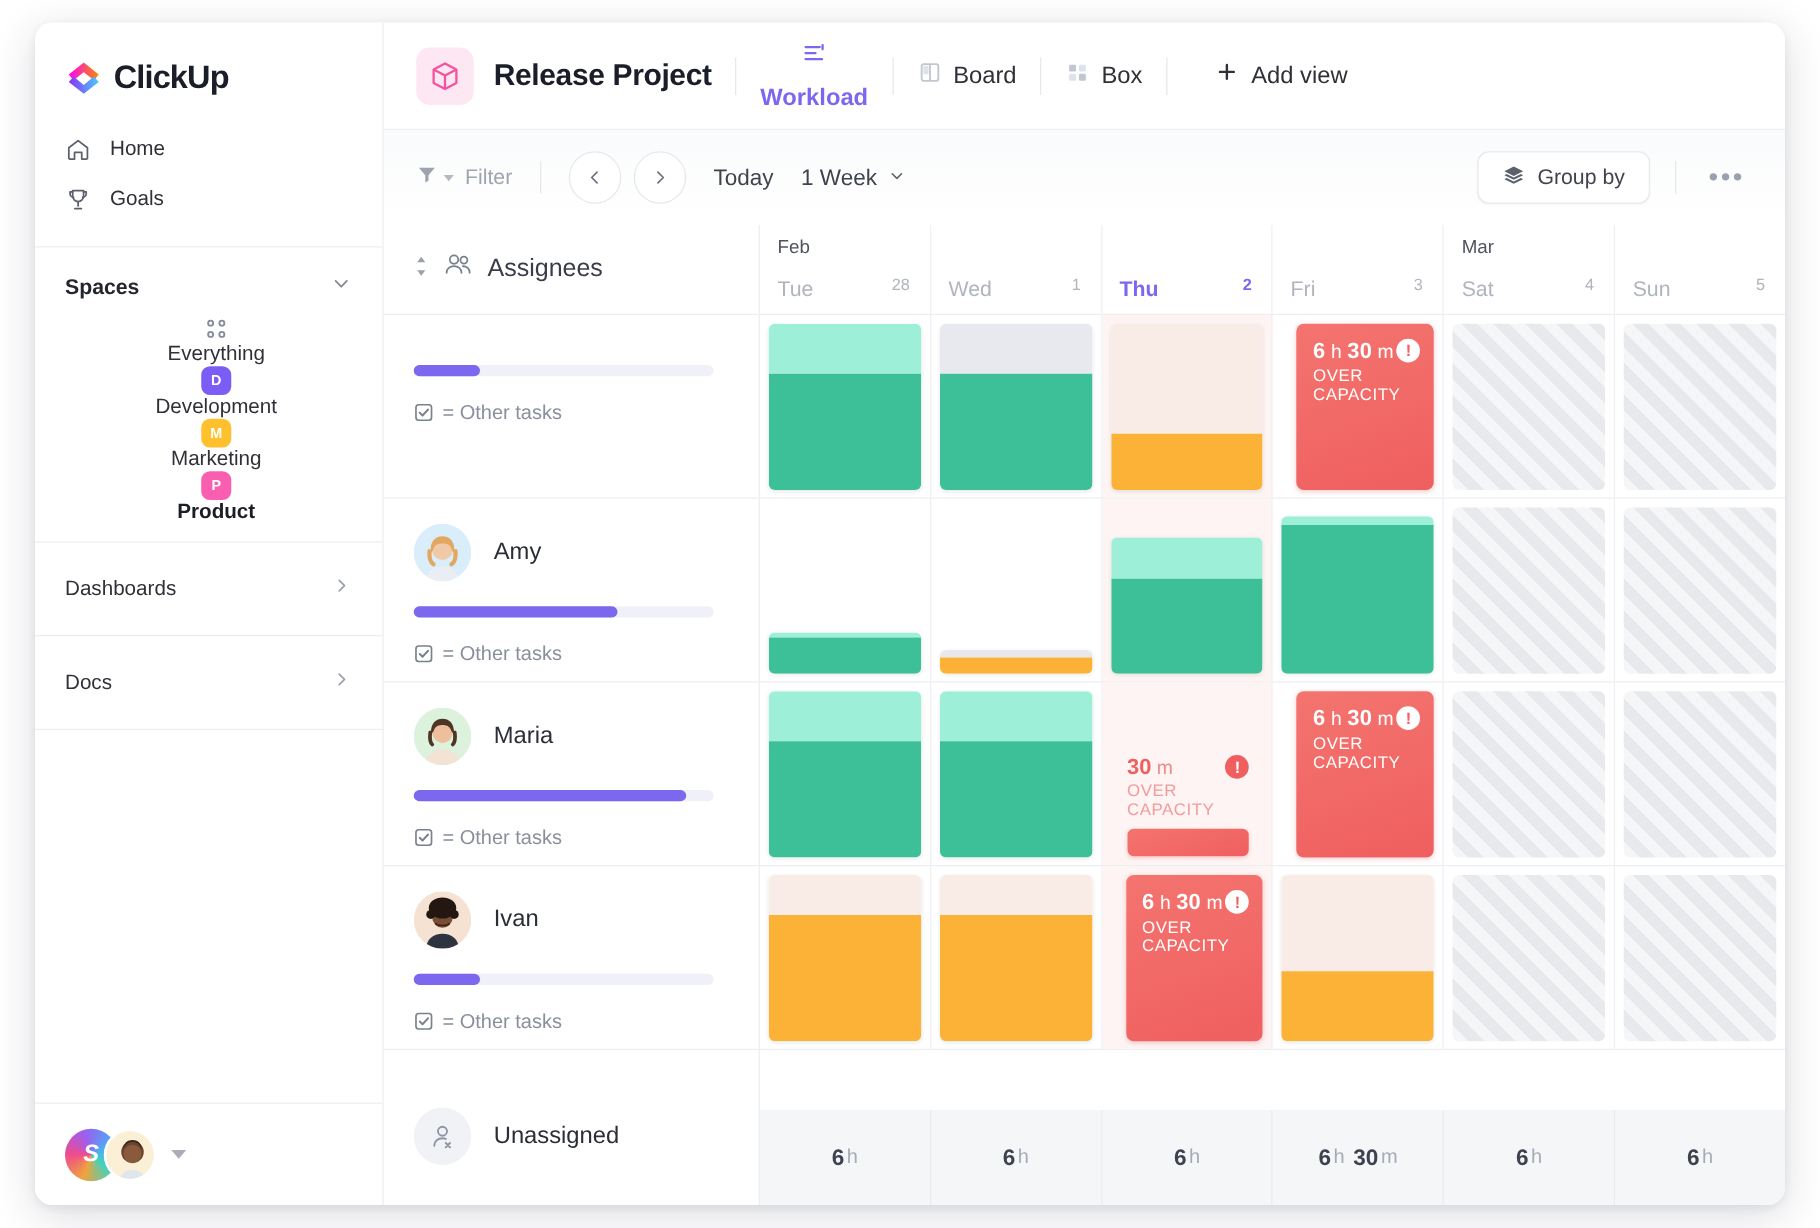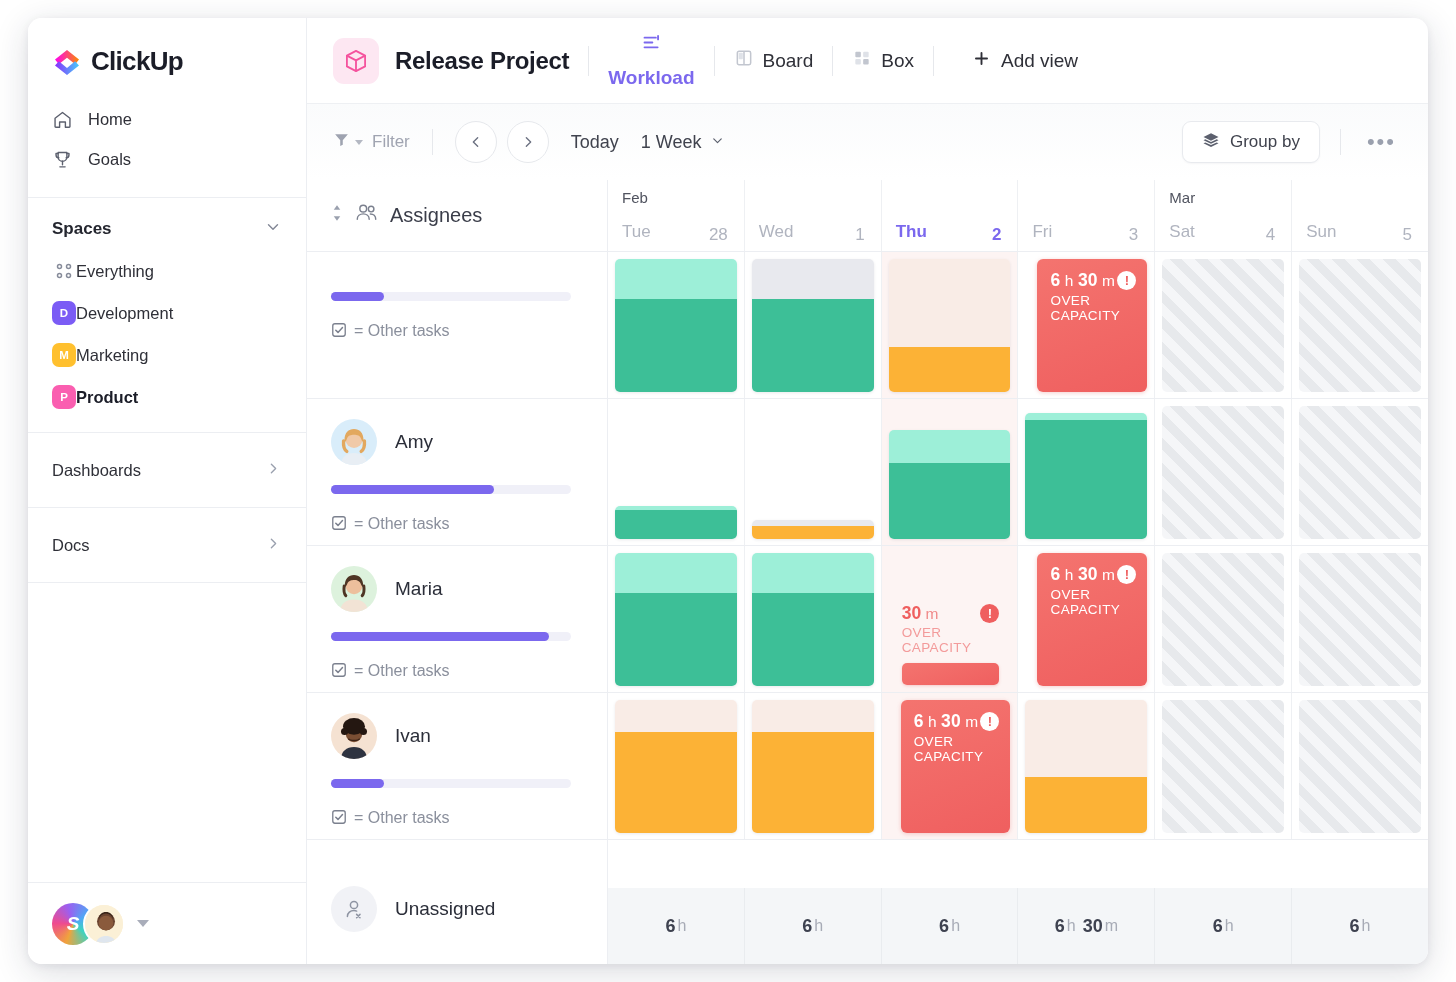--- a/index.html
+++ b/index.html
@@ -46,21 +46,21 @@
   .spaces-head {
     display:flex; align-items:center; justify-content:space-between;
     padding: 20px 24px 4px 24px;
   }
   .spaces-title { font-size: 17px; font-weight: bold; color: #24262f; }
 
   .space-list { padding: 6px 12px 0 12px; }
   .space-item {
     display:flex; align-items:center; 
     height: 42px; padding-left: 12px; border-radius: 7px;
-    font-size: 16.5px; color: #2f3038; cursor:pointer;
+    font-size: 16.5px; color: #2f3038; cursor:pointer;flex-direction:column;
   }
   .space-item.active { font-weight: bold; color: #1b1d28; }
   .space-chip {
     width: 24px; height: 24px; border-radius: 7px;
     display:flex; align-items:center; justify-content:center;
     color:#fff; font-size:11.5px; font-weight:bold;
   }
   .everything-icon { width:24px; height:24px; display:flex; align-items:center; justify-content:center; }
 
   .side-sep { height:1px; background:#eceef2; margin: 14px 0; }
@@ -141,21 +141,21 @@
     height:72px; display:flex; align-items:center; gap:11px;
     padding-left:24px; border-bottom:1px solid #eceef2;
     font-size:20px; color:#3a3d49; flex-shrink:0;
   }
 
   .datehead { height:72px; border-bottom:1px solid #eceef2; display:flex; flex-shrink:0; }
   .dcell { flex:1; position:relative; border-right:1px solid #eef0f3; padding-left:14px; }
   .dcell:last-child { border-right:none; }
   .dcell .mon { position:absolute; top:9px; left:14px; font-size:15px; color:#50535f; }
   .dcell .dow { position:absolute; bottom:9px; left:14px; font-size:17px; color:#b0b4bf; }
-  .dcell .num { position:absolute; bottom:6px; right:16px; font-size:17px; color:#b0b4bf; }
+  .dcell .num { position:absolute; bottom:16px; right:16px; font-size:13px; color:#b0b4bf; }
   .dcell.today-col .dow, .dcell.today-col .num { color:#7b68ee; font-weight:bold; }
 
   .rows { flex:1; overflow:hidden; }
   .lrow {
     height:147px; border-bottom:1px solid #eceef2;
     padding:20px 24px 0 24px; position:relative;
   }
   .person { display:flex; align-items:center; gap:18px; }
   .pavatar { width:46px;height:46px;border-radius:50%; overflow:hidden; position:relative; }
   .pname { font-size:19px; color:#2b2e39; }

